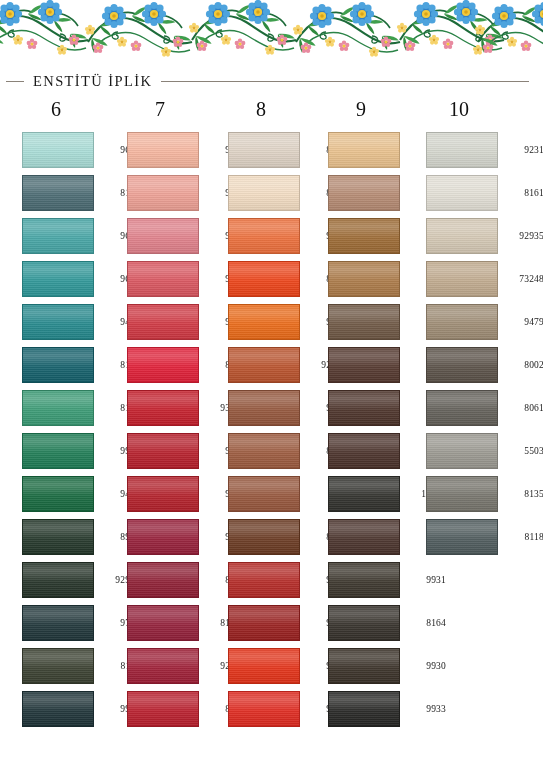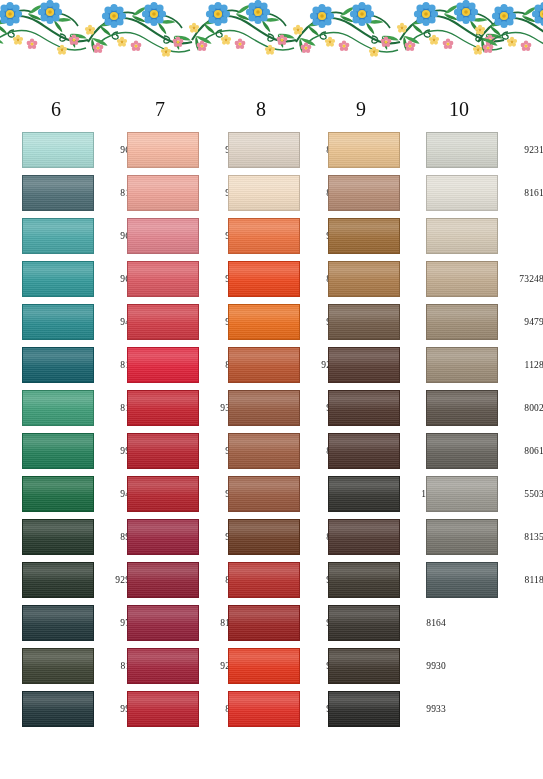--- a/index.html
+++ b/index.html
@@ -177,20 +177,25 @@
         <use href="#motif" x="-16" y="0"></use>
         <use href="#motif" x="88" y="2"></use>
         <use href="#motif" x="192" y="0"></use>
         <use href="#motif" x="296" y="2"></use>
         <use href="#motif" x="400" y="0"></use>
         <use href="#motif" x="478" y="2"></use>
       </g>
     </svg>
   </div>
 
+  <div class="title-row">
+    <div class="rule rule-left"></div>
+    <div class="chart-title">ENSTİTÜ İPLİK</div>
+    <div class="rule rule-right"></div>
+  </div>
 
   <div class="headers">
     <div class="col-head" style="left:21px;">6</div>
     <div class="col-head" style="left:125px;">7</div>
     <div class="col-head" style="left:226px;">8</div>
     <div class="col-head" style="left:326px;">9</div>
     <div class="col-head" style="left:424px;">10</div>
   </div>
 
   <div class="grid">
@@ -607,41 +612,35 @@
             <div class="threads"></div>
             <div class="sheen"></div>
           </div>
           <div class="code">8161</div>
         </div>
         <div class="cell">
           <div class="swatch" style="background: rgb(212, 200, 180);">
             <div class="threads"></div>
             <div class="sheen"></div>
           </div>
+          <div class="code">92935</div>
         </div>
         <div class="cell">
           <div class="swatch" style="background: rgb(192, 170, 142);">
             <div class="threads"></div>
             <div class="sheen"></div>
           </div>
           <div class="code">73248</div>
         </div>
         <div class="cell">
           <div class="swatch" style="background: rgb(158, 140, 116);">
             <div class="threads"></div>
             <div class="sheen"></div>
           </div>
           <div class="code">9479</div>
-        </div>
-        <div class="cell">
-          <div class="swatch" style="background: rgb(157, 141, 120);">
-            <div class="threads"></div>
-            <div class="sheen"></div>
-          </div>
-          <div class="code">1128</div>
         </div>
         <div class="cell">
           <div class="swatch" style="background: rgb(90, 81, 72);">
             <div class="threads"></div>
             <div class="sheen"></div>
           </div>
           <div class="code">8002</div>
         </div>
         <div class="cell">
           <div class="swatch" style="background: rgb(98, 95, 88);">

